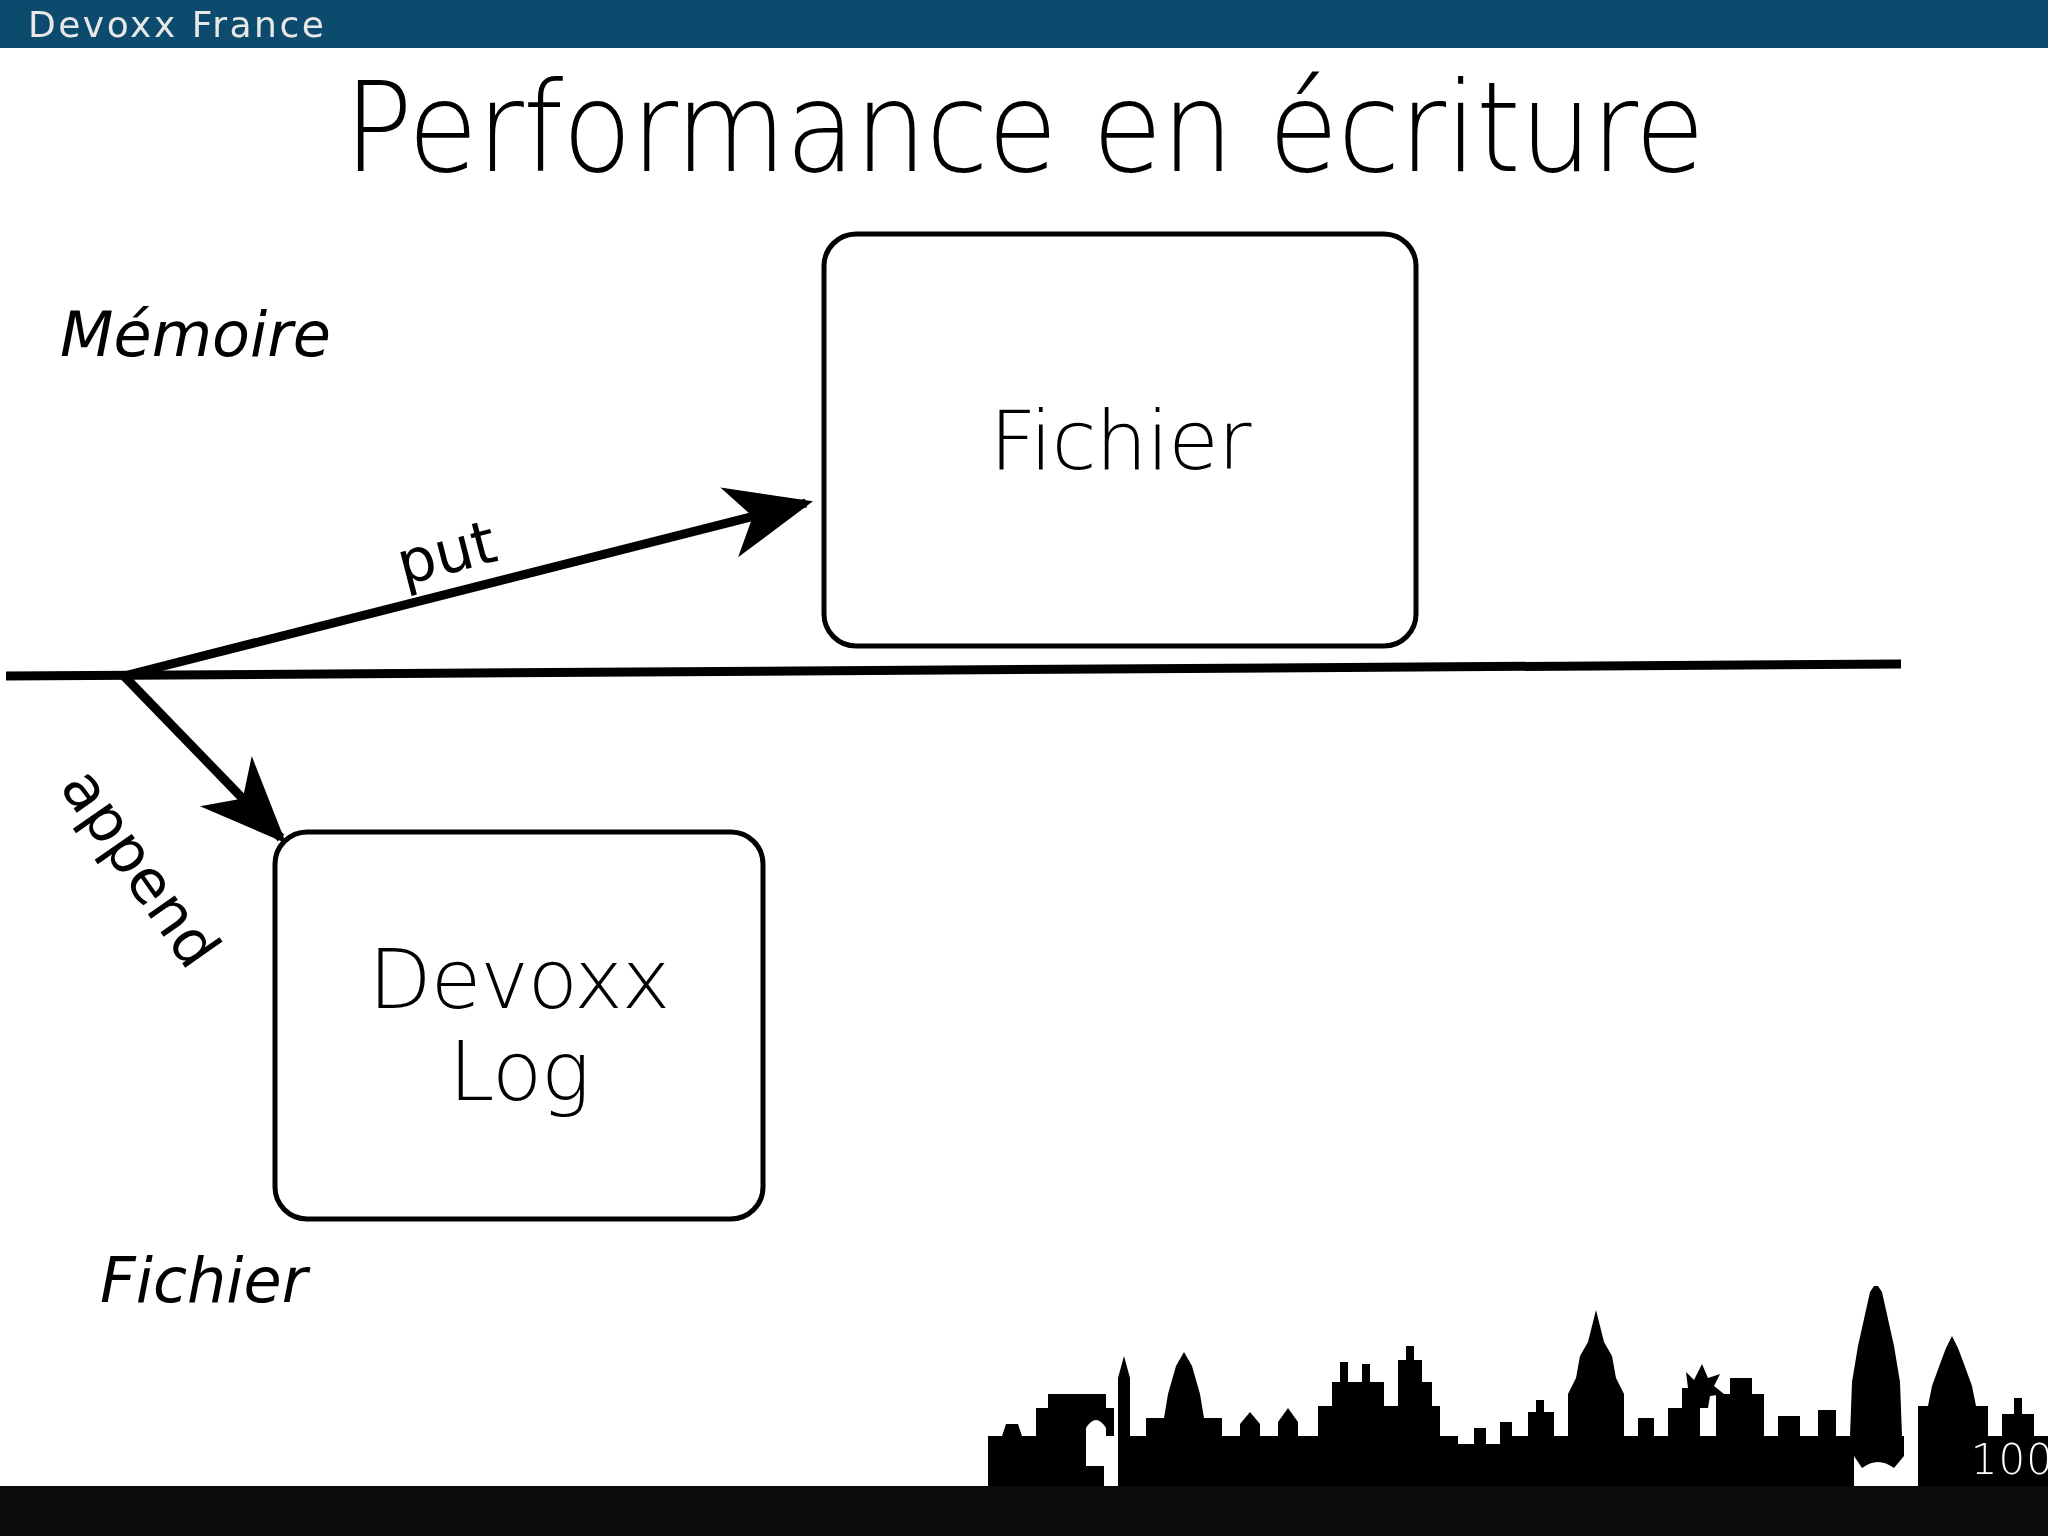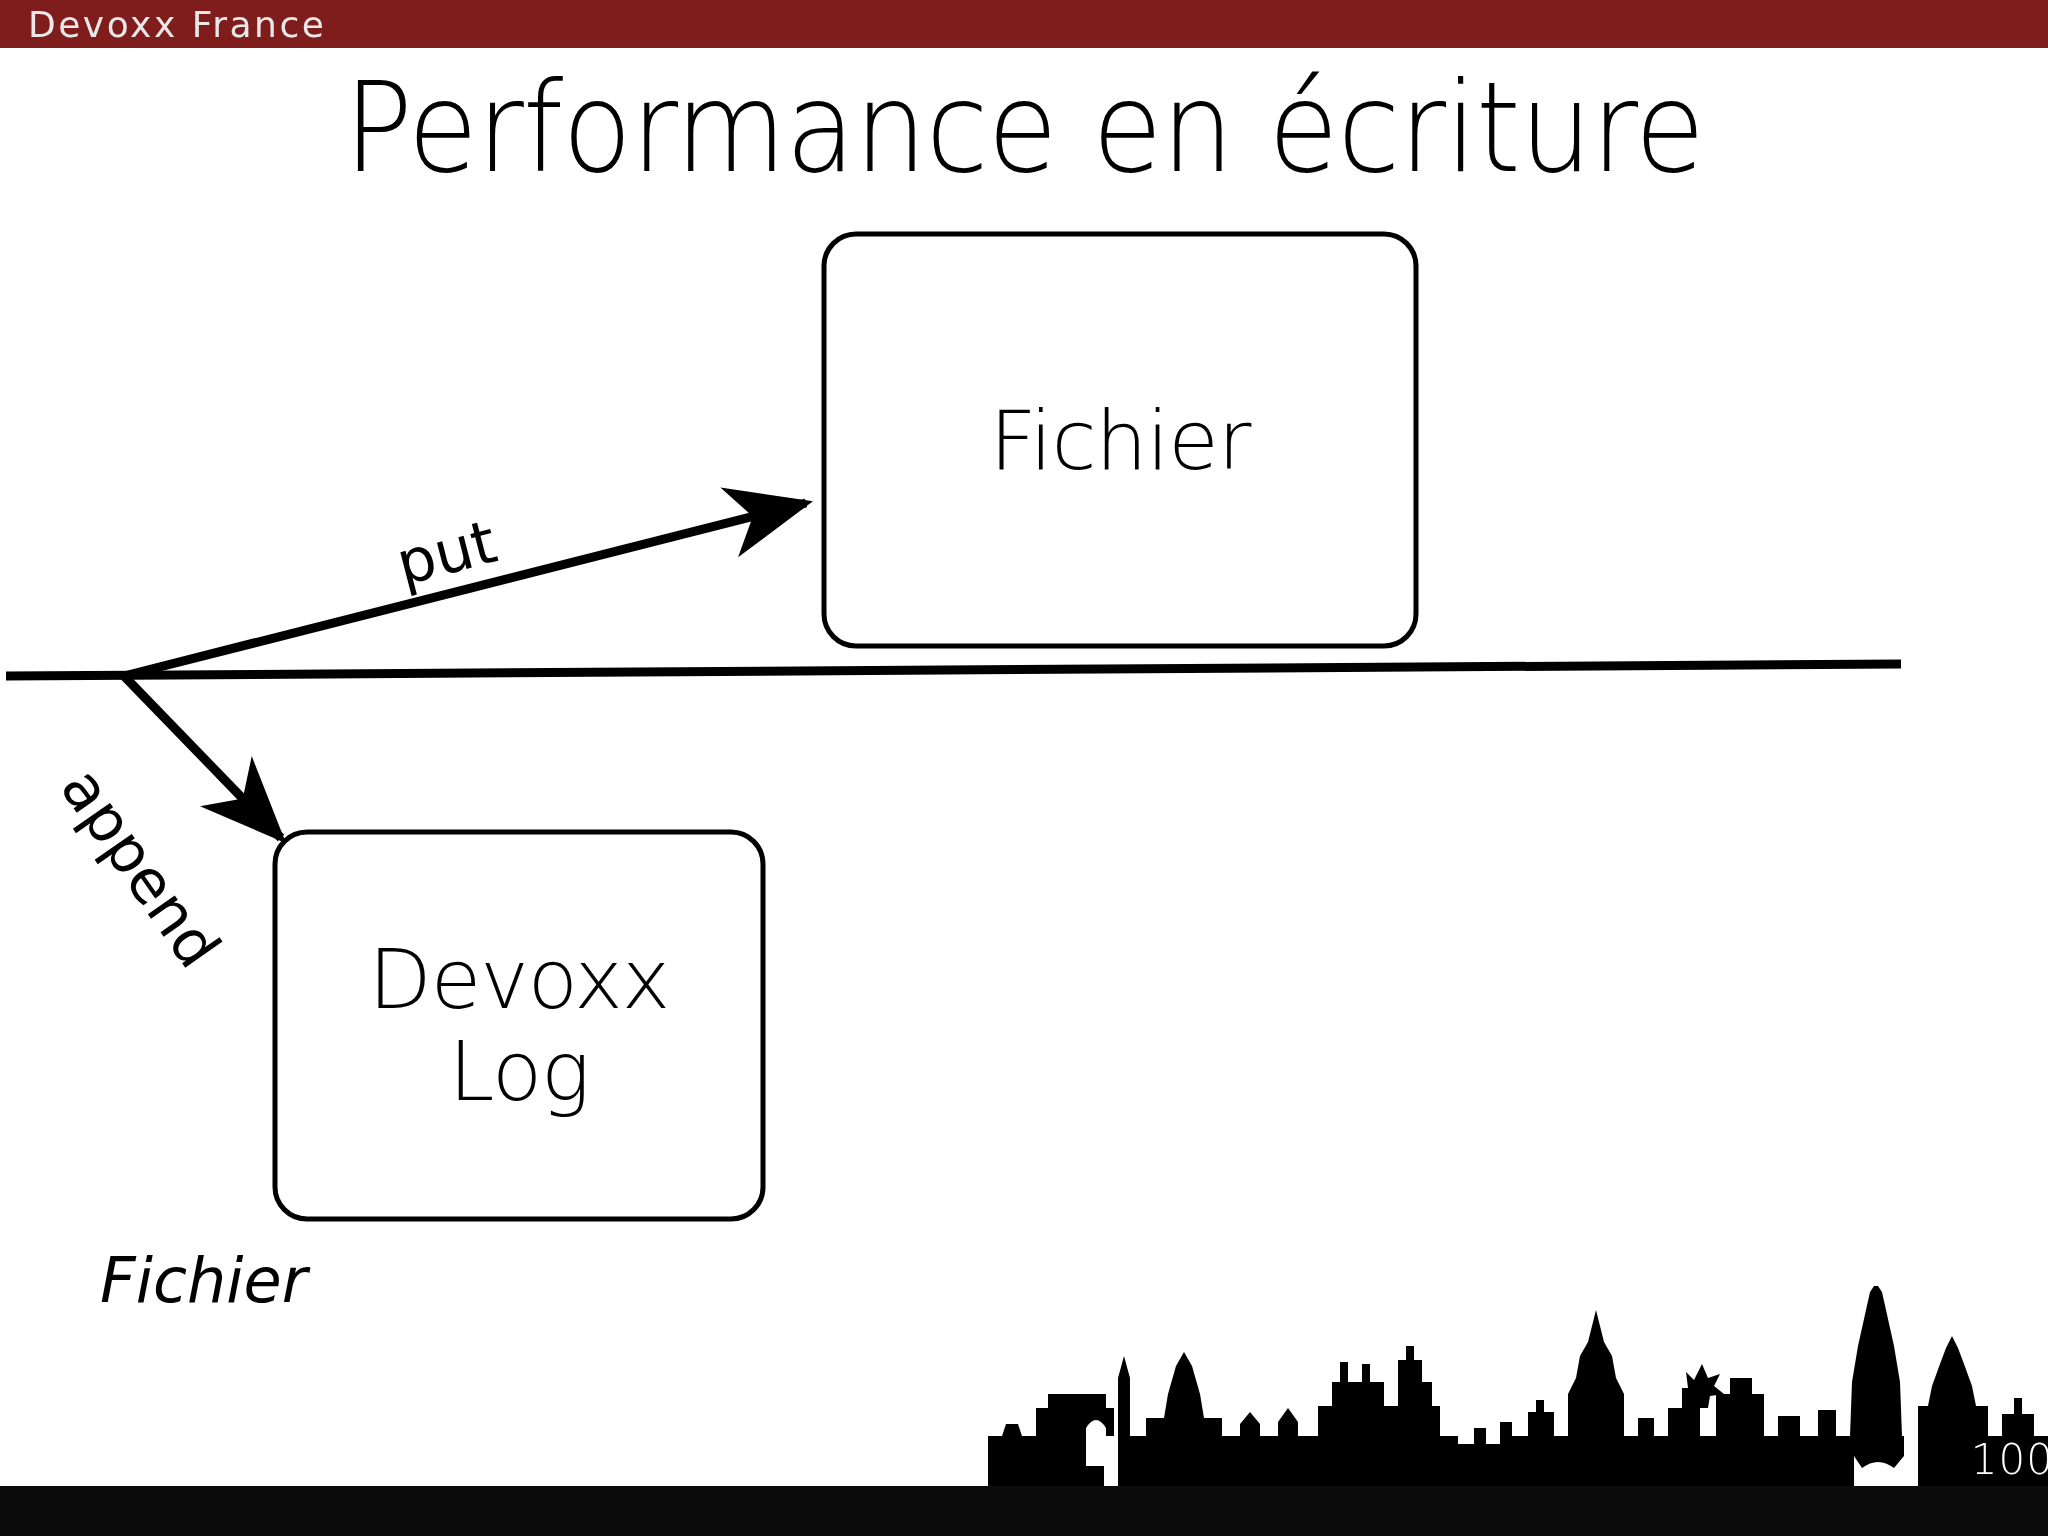--- a/index.html
+++ b/index.html
@@ -17,21 +17,21 @@
     background: #ffffff;
     overflow: hidden;
   }
 
   
   #brandbar {
     position: absolute;
     left: 0; top: 0;
     width: 2048px;
     height: 48px;
-    background: #7f1d1d;
+    background: #0c4a6e;
     overflow: hidden;
   }
   #brandbar .brand-text {
     position: absolute;
     left: 28px;
     top: 50%;
     transform: translateY(-50%);
     color: #e8e8e8;
     font-family: "DejaVu Sans", sans-serif;
     font-size: 36px;
@@ -158,20 +158,21 @@
 <body>
 
 <div id="slide">
 
   <div id="brandbar">
     <span class="brand-text">Devoxx France</span>
   </div>
 
   <div id="title">Performance en écriture</div>
 
+  <div class="zone-label" id="label-memoire">Mémoire</div>
   <div class="zone-label" id="label-fichier">Fichier</div>
 
   <svg id="diagram" viewBox="0 0 2048 1536">
     <defs>
       <marker id="arrowhead" markerWidth="11" markerHeight="11" refX="9.2" refY="4.2" orient="auto" markerUnits="strokeWidth">
         <path d="M0.4,0.2 L10,4.2 L0.4,8.2 L3.1,4.2 Z" fill="#000"></path>
       </marker>
     </defs>
 
     <line x1="6" y1="676" x2="1901" y2="664" stroke="#000" stroke-width="9" stroke-linecap="butt"></line>

